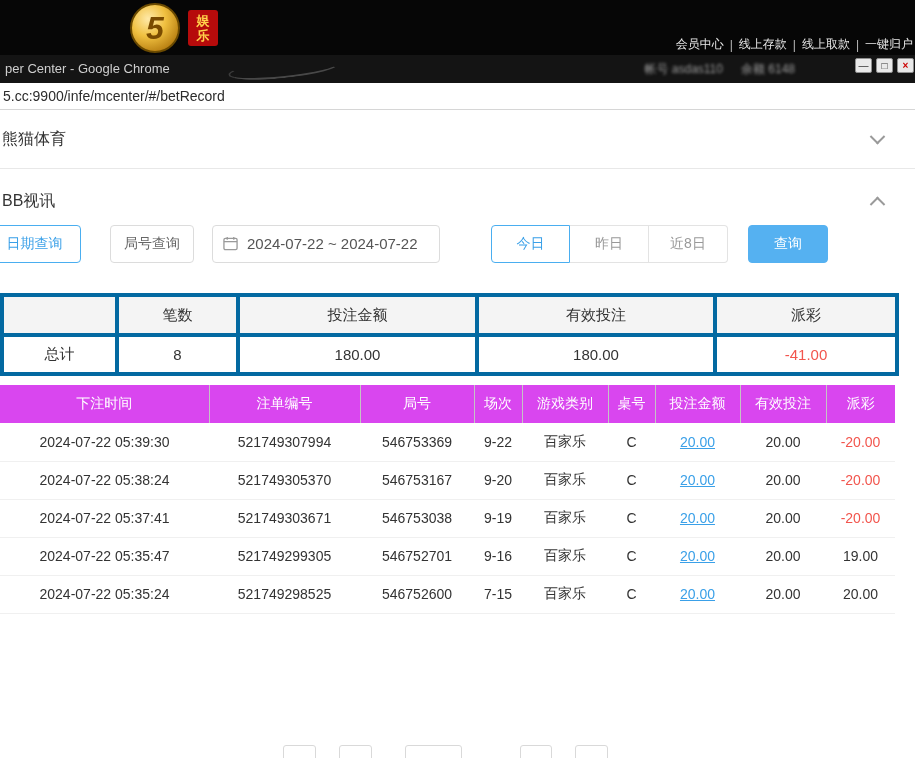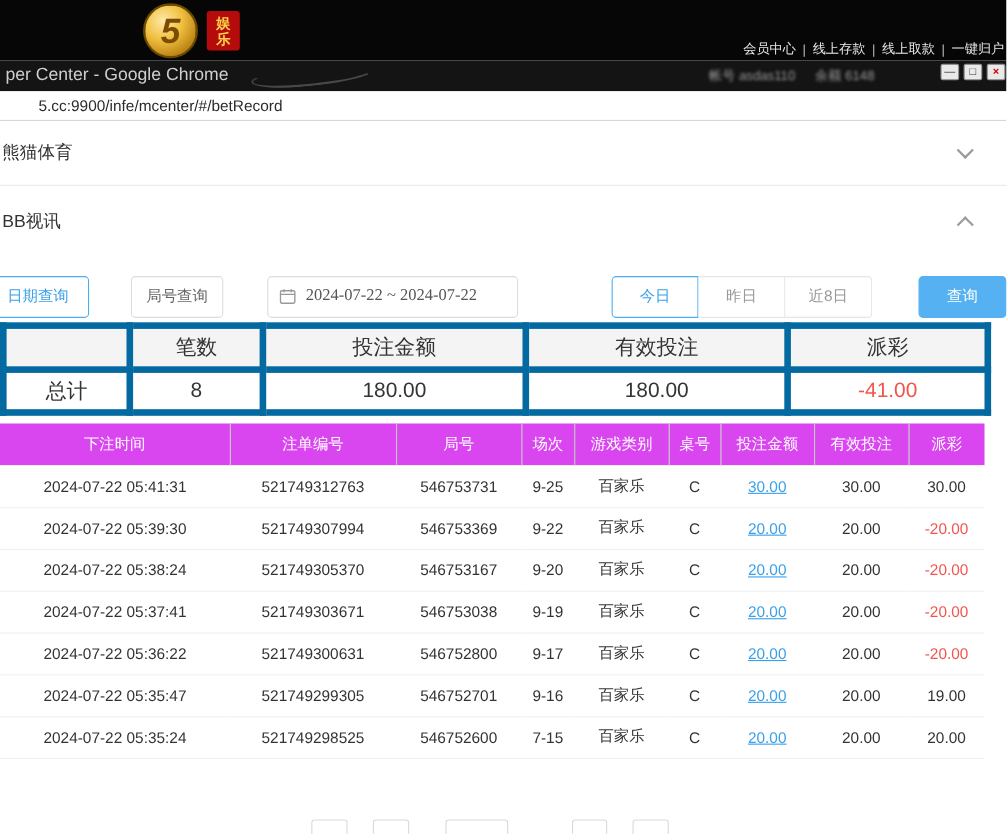--- a/index.html
+++ b/index.html
@@ -18,69 +18,69 @@
   .logo-badge { margin-left:8px; width:30px; background:#b60b0b; border-radius:3px; padding:4px 2px 3px;
     display:flex; flex-direction:column; align-items:center; gap:1px; }
   .logo-badge span { color:#ffd24a; font-size:13px; line-height:14px; font-weight:bold; }
   .top-nav { position:absolute; right:0px; top:36px; display:flex; align-items:center; gap:6px;
     color:#e8e8e8; font-size:12px; white-space:nowrap; padding-right:2px; }
   .top-nav a { color:#e8e8e8; text-decoration:none; cursor:pointer; }
   .top-nav .sep { color:#bbb; }
 
   
   .titlebar { position:absolute; top:55px; left:0; width:915px; height:28px; background:#141414; z-index:2; }
-  .titlebar-text { position:absolute; left:5px; top:0; line-height:28px; color:#cfcfcf; font-size:16px; }
+  .titlebar-text { position:absolute; left:5px; top:0; line-height:28px; color:#cfcfcf; font-size:13px; }
   .swoosh { position:absolute; left:228px; top:5px; width:112px; height:18px; border-radius:50%;
     border:2px solid transparent; border-bottom-color:#565656; border-left-color:#444;
     transform:rotate(-6deg); opacity:.8; }
   .blur-info { position:absolute; right:120px; top:0; line-height:28px; color:#9a9a9a; font-size:12px;
     filter:blur(1.4px); display:flex; gap:18px; }
   .win-btns { position:absolute; right:1px; top:3px; display:flex; gap:4px; }
   .win-btn { width:17px; height:15px; background:#e9e9e9; border:1px solid #8f8f8f; border-radius:2px;
     display:flex; align-items:center; justify-content:center; font-size:10px; color:#333; cursor:pointer; }
   .win-btn.close { color:#c00; font-weight:bold; }
 
   
   .urlbar { position:absolute; top:83px; left:0; width:915px; height:27px; background:#fff;
-    border-bottom:1px solid #d6d6d6; z-index:2;padding-left:32px; }
+    border-bottom:1px solid #d6d6d6; z-index:2; }
   .urlbar-text { line-height:26px; padding-left:3px; font-size:14px; color:#2b2b2b; }
 
   
   .section-row { position:absolute; left:0; width:915px; height:42px; display:flex;
     align-items:center; justify-content:space-between; background:#fff; }
   .section-panda { top:118px; }
   .section-bb { top:180px; }
   .section-label { font-size:16px; color:#333; padding-left:2px; }
   .chev-wrap { margin-right:28px; width:20px; height:20px; display:flex; align-items:center;
     justify-content:center; cursor:pointer; }
   .chev { width:11px; height:11px; border-right:2px solid #9a9a9a; border-bottom:2px solid #9a9a9a; }
   .chev.down { transform:rotate(45deg) translate(-2px,-2px); }
   .chev.up { transform:rotate(-135deg) translate(-2px,-2px); }
   .divider { position:absolute; top:168px; left:0; width:915px; border-top:1px solid #e8e8e8; }
 
   
-  .filters { position:absolute; top:250px; left:0; width:915px; height:39px; display:flex; align-items:center;justify-content:space-between; }
+  .filters { position:absolute; top:224px; left:0; width:915px; height:39px; display:flex; align-items:center; }
   .btn { height:38px; border-radius:4px; background:#fff; font-size:14px; display:flex;
     align-items:center; justify-content:center; cursor:pointer; }
   .btn-date-query { width:93px; margin-left:-12px; border:1px solid #4aaef0; color:#3aa0e8; }
-  .btn-round-query { width:84px; margin-left:16px; border:1px solid #dcdcdc; color:#666; }
+  .btn-round-query { width:84px; margin-left:29px; border:1px solid #dcdcdc; color:#666; }
   .date-input { margin-left:18px; width:228px; height:38px; border:1px solid #dcdcdc; border-radius:4px;
-    display:flex; align-items:center; padding:0 10px; gap:9px; cursor:pointer;font-family:Liberation Serif, serif; }
+    display:flex; align-items:center; padding:0 10px; gap:9px; cursor:pointer; }
   .date-input .val { font-size:15px; color:#555; }
-  .btn-group { margin-left:22px; display:flex;padding-left:41px; }
+  .btn-group { margin-left:10px; display:flex;padding-left:41px; }
   .btn-group .btn { border-radius:0; width:79px; font-size:14px; }
   .btn-today { border:1px solid #4aaef0; color:#3aa0e8; border-radius:4px 0 0 4px !important; }
   .btn-yesterday { border:1px solid #e3e3e3; border-left:none; color:#999; }
   .btn-last8 { border:1px solid #e3e3e3; border-left:none; color:#999; border-radius:0 4px 4px 0 !important; }
   .btn-search { margin-left:20px; width:80px; background:#55b1f1; border:1px solid #55b1f1; color:#fff; }
 
   
   .summary { position:absolute; top:293px; left:0; width:895px; border-collapse:collapse; table-layout:fixed; }
-  .summary th, .summary td { border:6px solid #0369a1; text-align:center; font-weight:normal;
-    font-size:19px; color:#333; }
+  .summary th, .summary td { border:4px solid #0369a1; text-align:center; font-weight:normal;
+    font-size:15px; color:#333; }
   .summary th { background:#f4f4f4; height:40px; }
   .summary td { background:#fff; height:39px; }
   .summary .neg { color:#f2554d; }
 
   
   .bet-table { position:absolute; top:385px; left:0; width:895px; border-collapse:collapse; table-layout:fixed; }
   .bet-table th { background:#d946ef; color:#fff; font-weight:normal; font-size:14px; height:38px;
     border-right:1px solid #c4c4c4; }
   .bet-table th:last-child { border-right:none; }
   .bet-table td { height:38px; text-align:center; font-size:14px; color:#333;
@@ -218,31 +218,20 @@
       <th>场次</th>
       <th>游戏类别</th>
       <th>桌号</th>
       <th>投注金额</th>
       <th>有效投注</th>
       <th>派彩</th>
     </tr>
   </thead>
   <tbody>
       <tr>
-        <td>2024-07-22 05:41:31</td>
-        <td>521749312763</td>
-        <td>546753731</td>
-        <td>9-25</td>
-        <td>百家乐</td>
-        <td>C</td>
-        <td><a class="bet-link">30.00</a></td>
-        <td>30.00</td>
-        <td>30.00</td>
-      </tr>
-      <tr>
         <td>2024-07-22 05:39:30</td>
         <td>521749307994</td>
         <td>546753369</td>
         <td>9-22</td>
         <td>百家乐</td>
         <td>C</td>
         <td><a class="bet-link">20.00</a></td>
         <td>20.00</td>
         <td class="neg">-20.00</td>
       </tr>
@@ -255,31 +244,20 @@
         <td>C</td>
         <td><a class="bet-link">20.00</a></td>
         <td>20.00</td>
         <td class="neg">-20.00</td>
       </tr>
       <tr>
         <td>2024-07-22 05:37:41</td>
         <td>521749303671</td>
         <td>546753038</td>
         <td>9-19</td>
-        <td>百家乐</td>
-        <td>C</td>
-        <td><a class="bet-link">20.00</a></td>
-        <td>20.00</td>
-        <td class="neg">-20.00</td>
-      </tr>
-      <tr>
-        <td>2024-07-22 05:36:22</td>
-        <td>521749300631</td>
-        <td>546752800</td>
-        <td>9-17</td>
         <td>百家乐</td>
         <td>C</td>
         <td><a class="bet-link">20.00</a></td>
         <td>20.00</td>
         <td class="neg">-20.00</td>
       </tr>
       <tr>
         <td>2024-07-22 05:35:47</td>
         <td>521749299305</td>
         <td>546752701</td>

